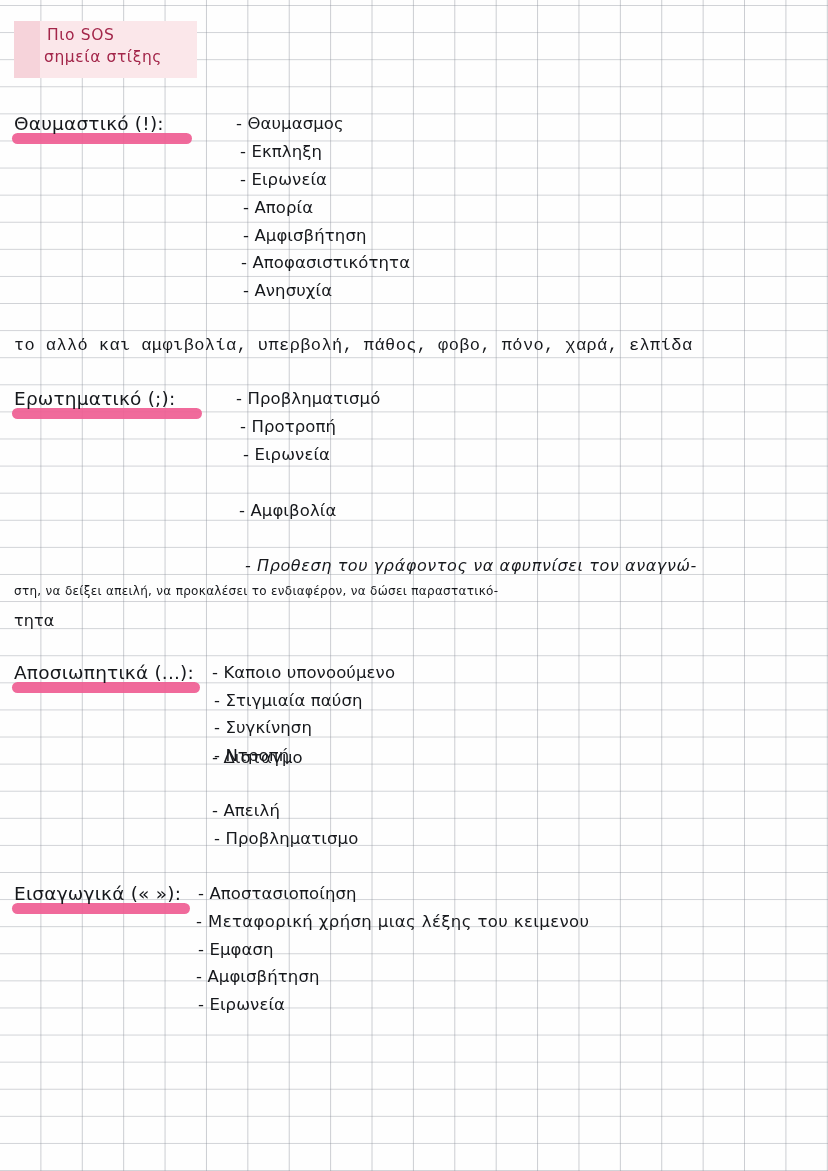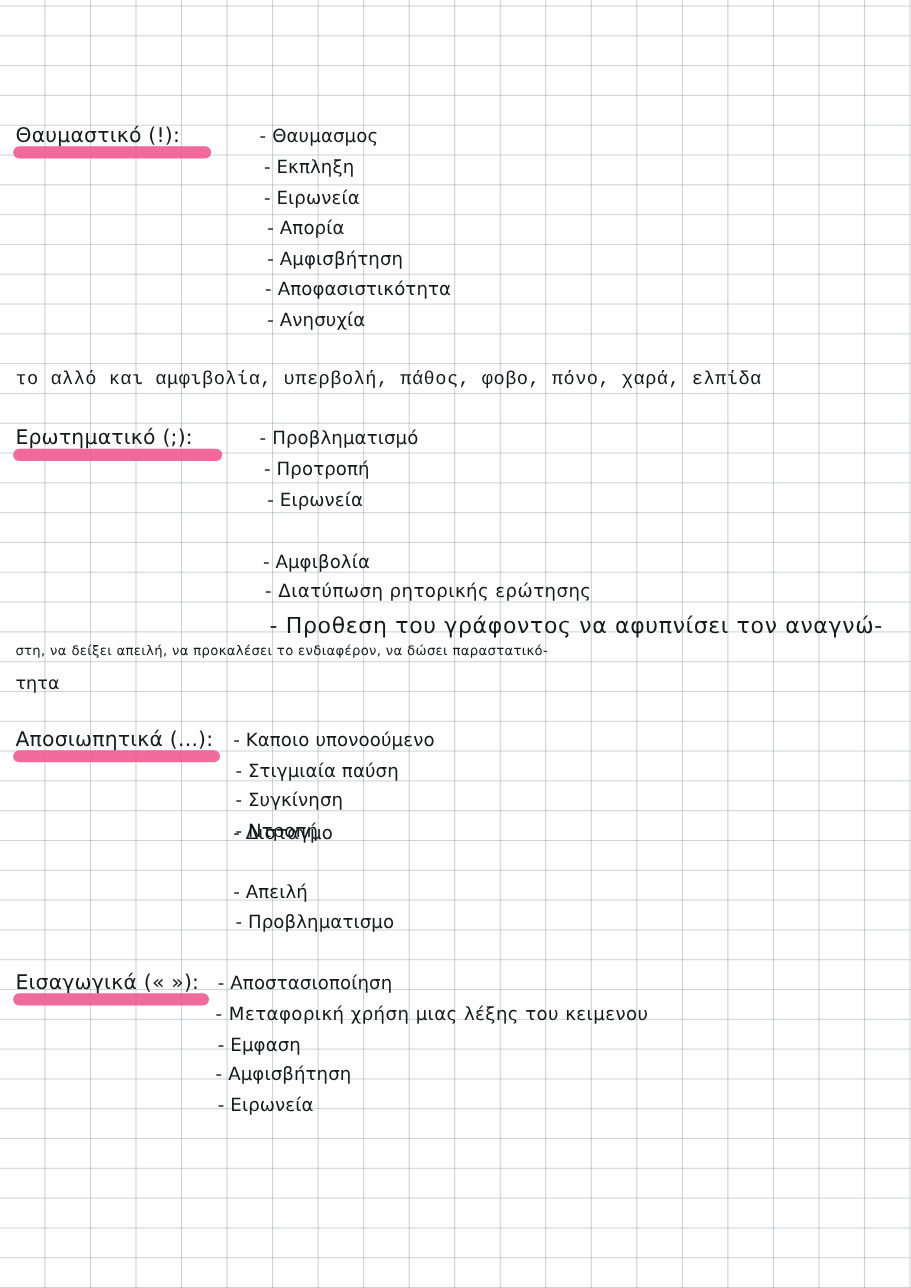--- a/index.html
+++ b/index.html
@@ -86,42 +86,46 @@
   .wrapline {
     font-size: 16.5px;
     letter-spacing: 0.1px;
   }
 </style>
 </head>
 <body>
 
 <div id="page">
 
+  <div id="header-note">
+    <div class="strip"></div>
+    <div class="htext" style="top:3px;">Πιο SOS</div>
+    <div class="htext" style="top:25px;left:30px;">σημεία στίξης</div>
+  </div>
 
   <div class="hl" style="left:12px;top:133px;width:180px;"></div>
   <div class="hand section-head" style="left:14px;top:113px;">Θαυμαστικό (!):</div>
 
   <div class="hand item" style="left:236px;top:114px;">- Θαυμασμος</div>
   <div class="hand item" style="left:240px;top:142px;">- Εκπληξη</div>
   <div class="hand item" style="left:240px;top:170px;">- Ειρωνεία</div>
   <div class="hand item" style="left:243px;top:198px;">- Απορία</div>
   <div class="hand item" style="left:243px;top:226px;">- Αμφισβήτηση</div>
   <div class="hand item" style="left:241px;top:253px;">- Αποφασιστικότητα</div>
   <div class="hand item" style="left:243px;top:281px;">- Ανησυχία</div>
   <div class="hand wrapline" style="left:14px;top:336px;letter-spacing:0.4px;font-size:17px;font-family:Liberation Mono, monospace;">το αλλό και αμφιβολία, υπερβολή, πάθος, φοβο, πόνο, χαρά, ελπίδα</div>
 
   <div class="hl" style="left:12px;top:408px;width:190px;"></div>
   <div class="hand section-head" style="left:14px;top:388px;">Ερωτηματικό (;):</div>
 
   <div class="hand item" style="left:236px;top:389px;">- Προβληματισμό</div>
   <div class="hand item" style="left:240px;top:417px;">- Προτροπή</div>
   <div class="hand item" style="left:243px;top:445px;">- Ειρωνεία</div>
   <div class="hand item" style="left:239px;top:501px;">- Αμφιβολία</div>
-  <div class="hand item" style="left:241px;top:528px;letter-spacing:0.4px;">- Διατύπωση ρητορικής ερώτησης</div>
-  <div class="hand item" style="left:245px;top:556px;letter-spacing:0.6px;font-size:20px;">- Προθεση του γράφοντος να αφυπνίσει τον αναγνώ-</div>
+  <div class="hand item" style="left:245px;top:556px;letter-spacing:0.6px;font-size:16px;font-style:italic;">- Προθεση του γράφοντος να αφυπνίσει τον αναγνώ-</div>
   <div class="hand wrapline" style="left:14px;top:584px;letter-spacing:0.3px;font-size:12px;">στη, να δείξει απειλή, να προκαλέσει το ενδιαφέρον, να δώσει παραστατικό-</div>
   <div class="hand wrapline" style="left:14px;top:611px;font-size:16px;">τητα</div>
 
   <div class="hl" style="left:12px;top:682px;width:188px;"></div>
   <div class="hand section-head" style="left:14px;top:662px;">Αποσιωπητικά (...):</div>
 
   <div class="hand item" style="left:212px;top:663px;">- Καποιο υπονοούμενο</div>
   <div class="hand item" style="left:214px;top:691px;">- Στιγμιαία παύση</div>
   <div class="hand item" style="left:214px;top:718px;">- Συγκίνηση</div>
   <div class="hand item" style="left:214px;top:746px;">- Ντροπή</div>

